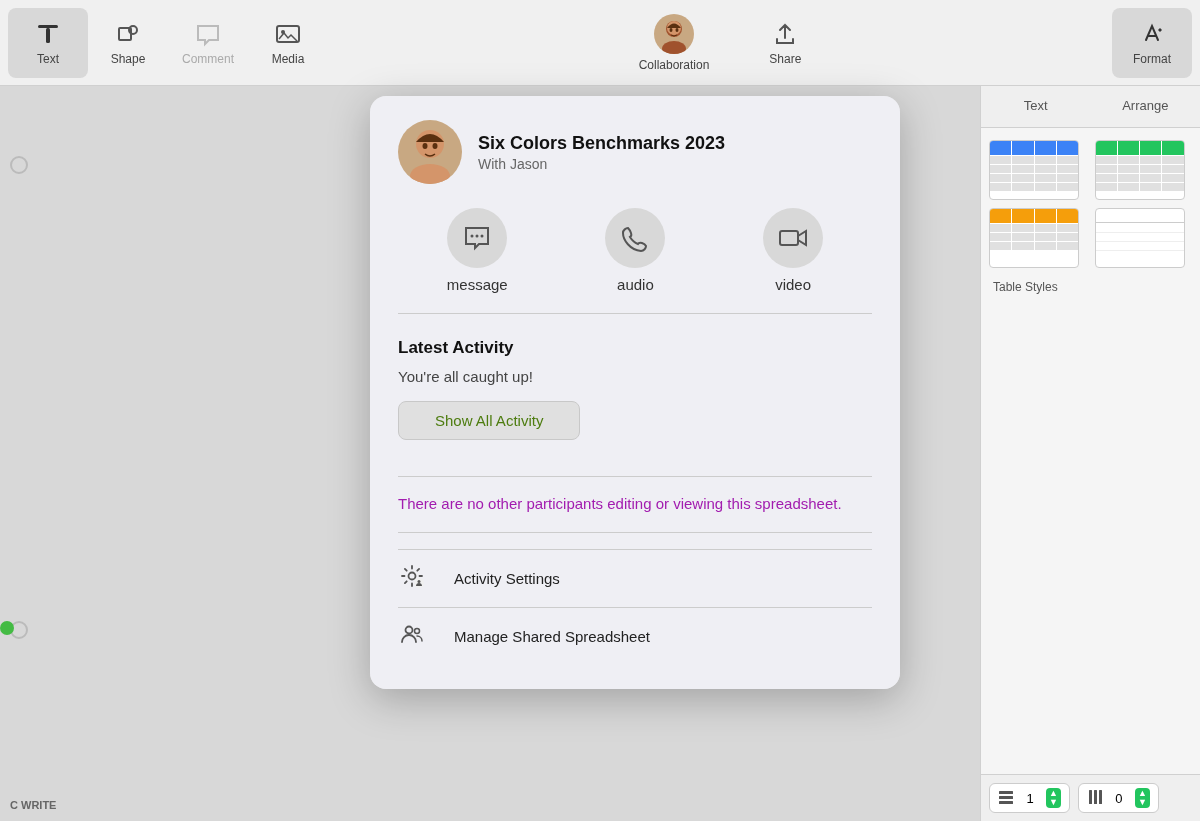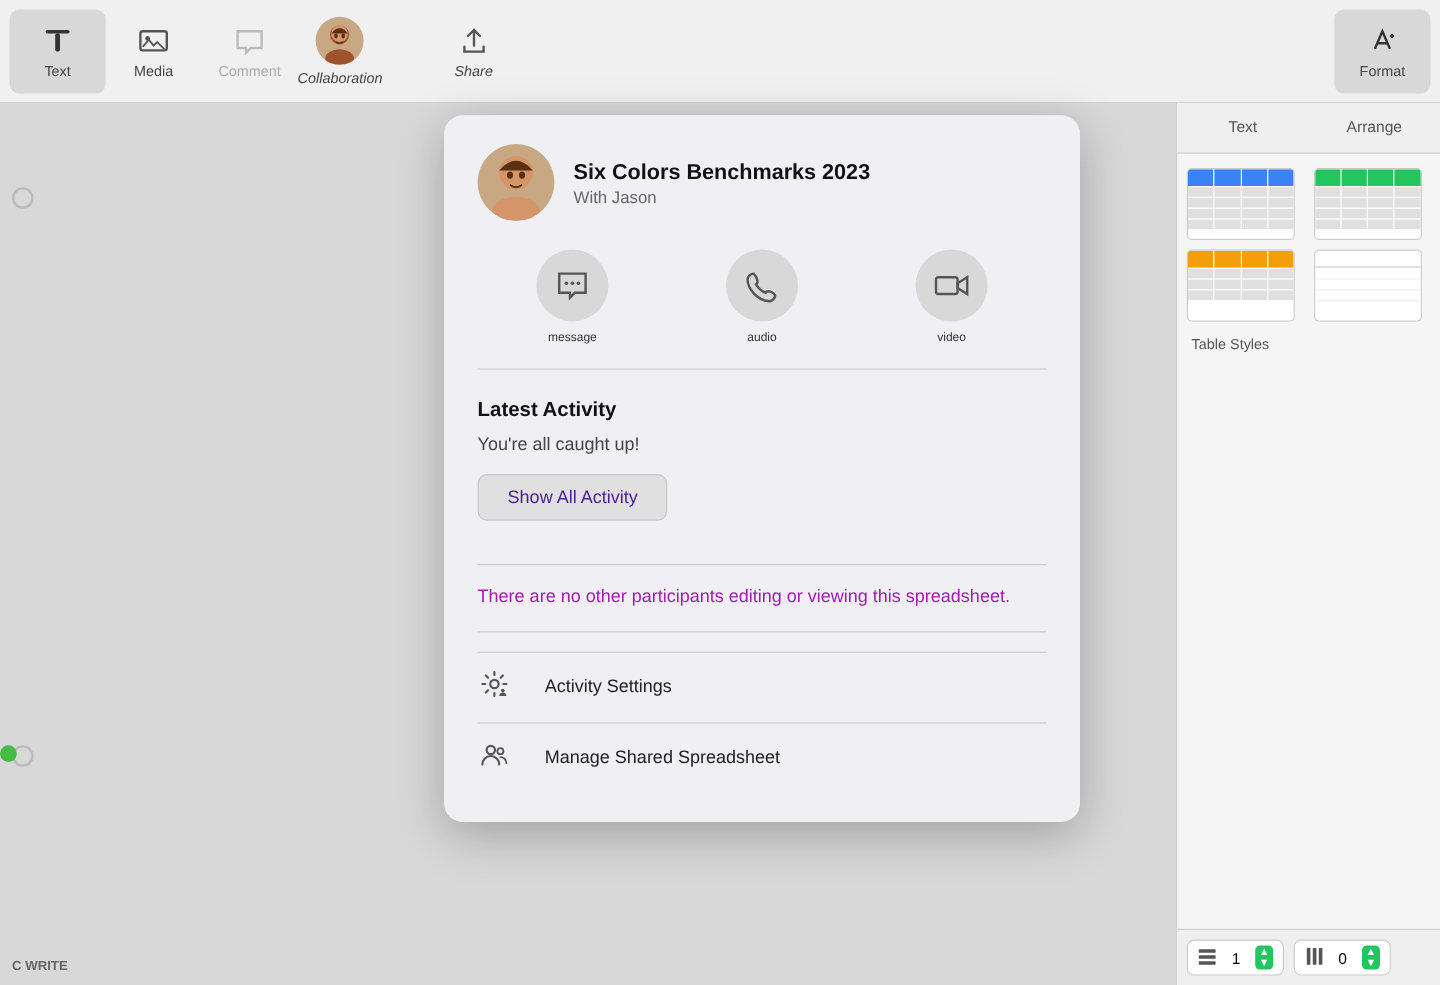--- a/index.html
+++ b/index.html
@@ -56,22 +56,22 @@
     }
 
     .toolbar-label.dimmed {
       color: #aaa;
     }
 
     .toolbar-center {
       flex: 1;
       display: flex;
       align-items: center;
+      justify-content: center;
       gap: 60px;
-      font-style: italic;
     }
 
     .toolbar-right {
       display: flex;
       align-items: center;
       flex-direction: column;
     }
 
     
     .main-area {
@@ -414,21 +414,21 @@
       border-radius: 50%;
       background: #d8d8d8;
       display: flex;
       align-items: center;
       justify-content: center;
       font-size: 26px;
       color: #444;
     }
 
     .action-label {
-      font-size: 10px;
+      font-size: 15px;
       color: #333;
     }
 
     
     .section-title {
       font-size: 17px;
       font-weight: 700;
       color: #111;
       margin-bottom: 10px;
     }
@@ -437,23 +437,23 @@
       font-size: 15px;
       color: #444;
       margin-bottom: 16px;
     }
 
     .show-all-btn {
       display: inline-block;
       background: #e0e0e0;
       border: 1px solid #c8c8c8;
       border-radius: 8px;
-      padding: 10px 24px;
+      padding: 10px 36px;
       font-size: 15px;
-      color: #4c1d95;
+      color: #4d7c0f;
       cursor: pointer;
       margin-bottom: 20px;
     }
 
     .divider {
       height: 1px;
       background: #ccc;
       margin: 16px 0;
     }
 
@@ -498,39 +498,48 @@
   <div class="toolbar-item active">
     <div class="toolbar-icon">
       <svg width="28" height="28" viewBox="0 0 28 28" fill="none">
         <rect x="4" y="5" width="20" height="3" rx="1.5" fill="#333"></rect>
         <rect x="12" y="8" width="4" height="15" rx="1.5" fill="#333"></rect>
       </svg>
     </div>
     <span class="toolbar-label">Text</span>
   </div>
 
+  <div class="toolbar-item">
+    <div class="toolbar-icon">
+      <svg width="28" height="28" viewBox="0 0 28 28" fill="none">
+        <rect x="5" y="8" width="12" height="12" rx="1" stroke="#555" stroke-width="2" fill="none"></rect>
+        <circle cx="19" cy="10" r="4" stroke="#555" stroke-width="2" fill="none"></circle>
+      </svg>
+    </div>
+    <span class="toolbar-label">Shape</span>
+  </div>
+
+  <div class="toolbar-item">
+    <div class="toolbar-icon">
+      <svg width="28" height="28" viewBox="0 0 28 28" fill="none">
+        <path d="M4 6h20v14H15l-4 4v-4H4V6z" stroke="#bbb" stroke-width="2" fill="none"></path>
+      </svg>
+    </div>
+    <span class="toolbar-label dimmed">Comment</span>
+  </div>
 
   <div class="toolbar-item">
     <div class="toolbar-icon">
       <svg width="28" height="28" viewBox="0 0 28 28" fill="none">
         <rect x="3" y="6" width="22" height="16" rx="2" stroke="#555" stroke-width="2" fill="none"></rect>
         <circle cx="9" cy="12" r="2" fill="#555"></circle>
         <path d="M5 19L10 13l4 5 3-3 6 6" stroke="#555" stroke-width="1.5" fill="none"></path>
       </svg>
     </div>
     <span class="toolbar-label">Media</span>
-  </div>
-
-  <div class="toolbar-item">
-    <div class="toolbar-icon">
-      <svg width="28" height="28" viewBox="0 0 28 28" fill="none">
-        <path d="M4 6h20v14H15l-4 4v-4H4V6z" stroke="#bbb" stroke-width="2" fill="none"></path>
-      </svg>
-    </div>
-    <span class="toolbar-label dimmed">Comment</span>
   </div>
 
   <div class="toolbar-center">
 
     <div style="display:flex;flex-direction:column;align-items:center;gap:4px;cursor:pointer;">
       <div style="width:40px;height:40px;border-radius:50%;background:#c8a882;overflow:hidden;display:flex;align-items:flex-end;justify-content:center;">
         <svg width="40" height="40" viewBox="0 0 40 40">
           <circle cx="20" cy="15" r="8" fill="#a0522d"></circle>
           <ellipse cx="20" cy="35" rx="12" ry="8" fill="#a0522d"></ellipse>
           <circle cx="20" cy="14" r="7" fill="#d4956a"></circle>

